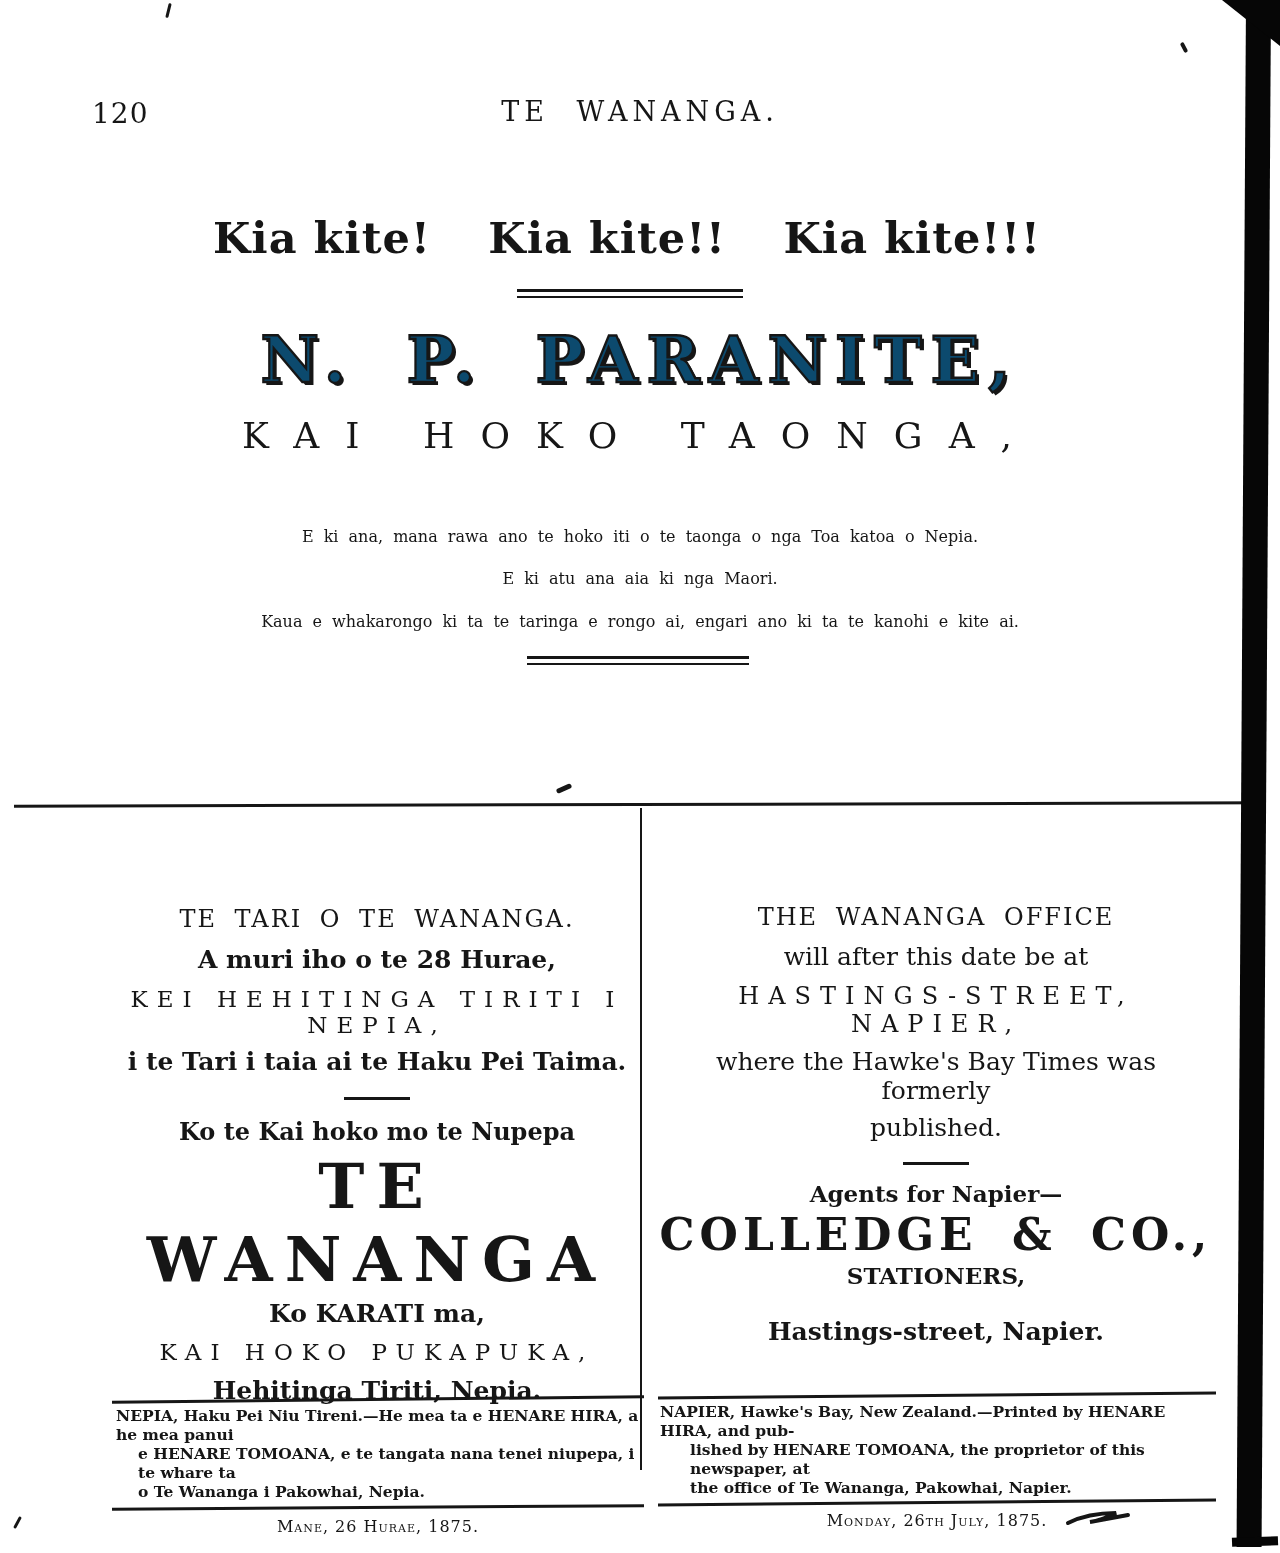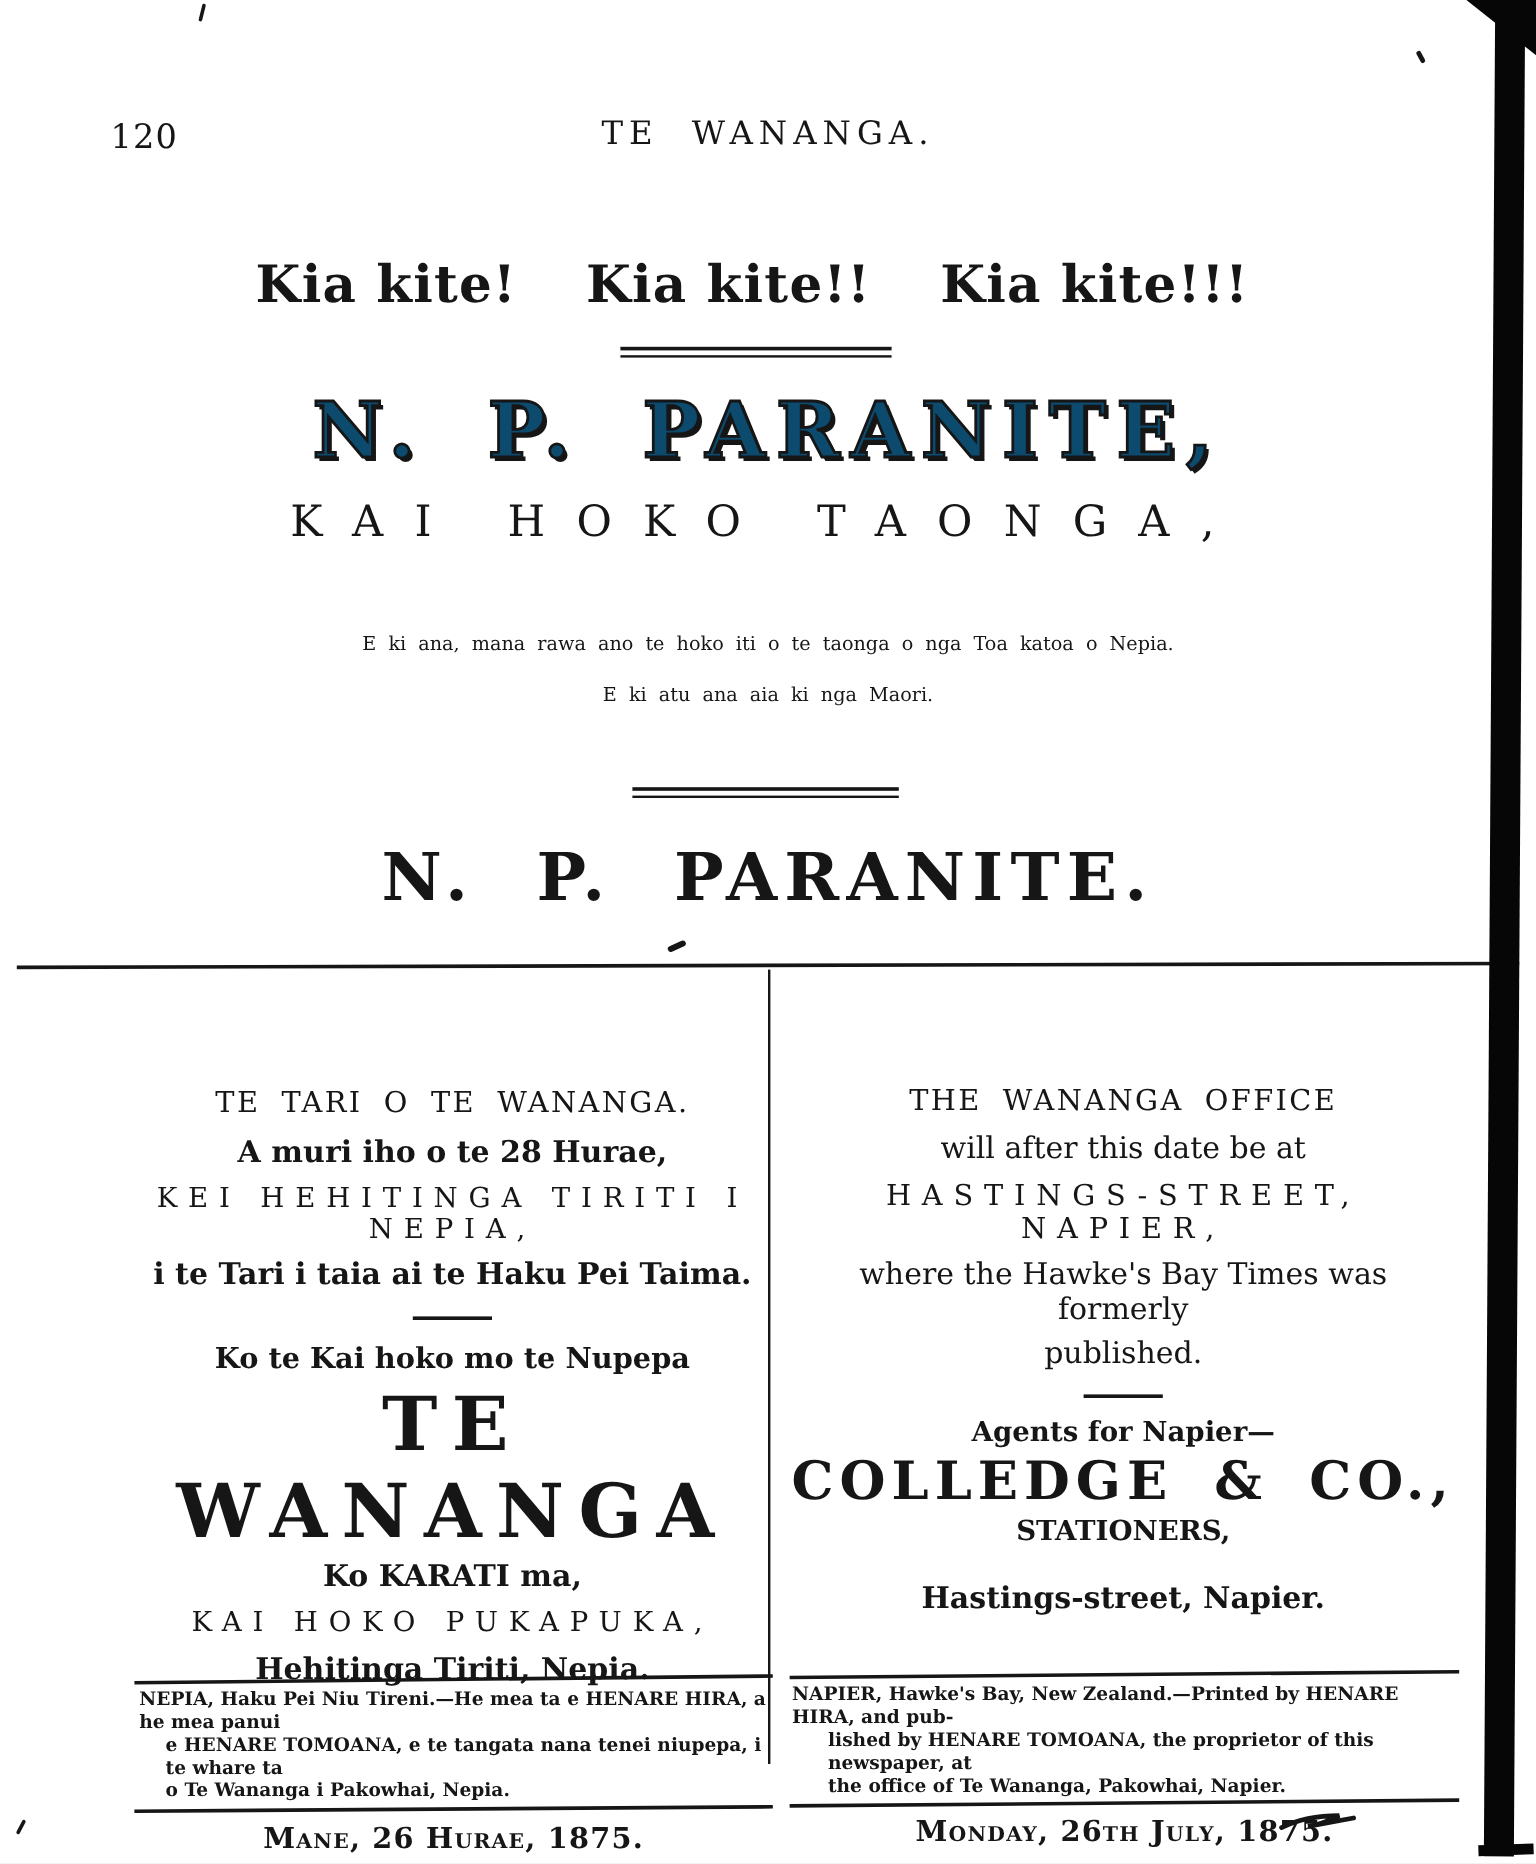--- a/index.html
+++ b/index.html
@@ -39,21 +39,21 @@
   .ls{letter-spacing:9px;}
   .paper-title{font-size:62px;font-weight:bold;letter-spacing:12px;word-spacing:36px;}
   .company{font-size:44px;font-weight:bold;letter-spacing:5px;word-spacing:14px;}
   .small-line{font-size:23px;}
   .med-line{font-size:25px;}
   
   .imprint-rule{background:#161616;height:2.5px;}
   .imprint-text{font-size:15.5px;font-weight:bold;line-height:19px;text-align:left;}
   .imprint-text .ind{padding-left:22px;display:block;}
   .imprint-text .l1{display:block;}
-  .date-line{font-variant:small-caps;font-size:24px;letter-spacing:1px;font-weight:bold;}
+  .date-line{font-variant:small-caps;font-size:16px;letter-spacing:1px;}
   
   .scan-bar{background:#060606;}
   .mark{background:#161616;border-radius:2px;}
 </style>
 </head>
 <body>
 
 <div id="page">
 
   <div class="abs pagenum" style="left:92px;top:97px;">120</div>
@@ -67,24 +67,24 @@
 
   <div class="abs double-rule" style="left:517px;top:289px;width:226px;"></div>
 
   <div class="abs ctr ornate" style="top:322px;">N. P. PARANITE,</div>
 
   <div class="abs ctr trade" style="top:415px;">KAI HOKO TAONGA,</div>
 
 
   <div class="abs ctr bodyline" style="top:527px;">E ki ana, mana rawa ano te hoko iti o te taonga o nga Toa katoa o Nepia.</div>
   <div class="abs ctr bodyline" style="top:569px;">E ki atu ana aia ki nga Maori.</div>
+  <div class="abs ctr bodyline" style="top:612px;">Kaua e whakarongo ki ta te taringa e rongo ai, engari ano ki ta te kanohi e kite ai.</div>
 
   <div class="abs double-rule" style="left:527px;top:656px;width:222px;"></div>
 
-  <div class="abs ctr signature" style="top:698px;">N. P. PARANITE.</div>
 
   <div class="abs hrule" style="left:14px;top:803px;width:1252px;transform:rotate(-0.15deg);"></div>
   <div class="abs vrule" style="left:640px;top:808px;height:662px;"></div>
 
   <div class="abs col" style="left:112px;top:905px;width:530px;">
     <div class="col-heading">TE TARI O TE WANANGA.</div>
     <div class="med-line b" style="margin-top:12px;">A muri iho o te 28 Hurae,</div>
     <div class="small-line ls" style="margin-top:12px;">KEI HEHITINGA TIRITI I NEPIA,</div>
     <div class="med-line b" style="margin-top:9px;">i te Tari i taia ai te Haku Pei Taima.</div>
     <div class="short-rule" style="margin-top:21px;"></div>

